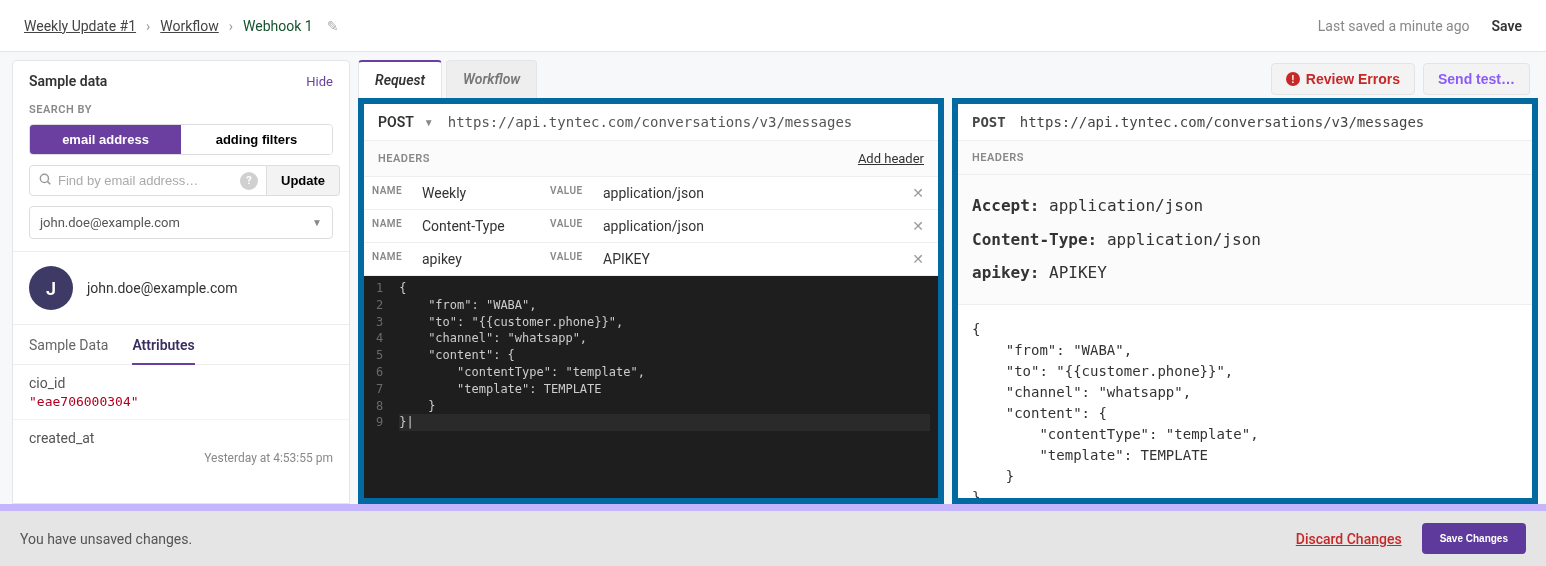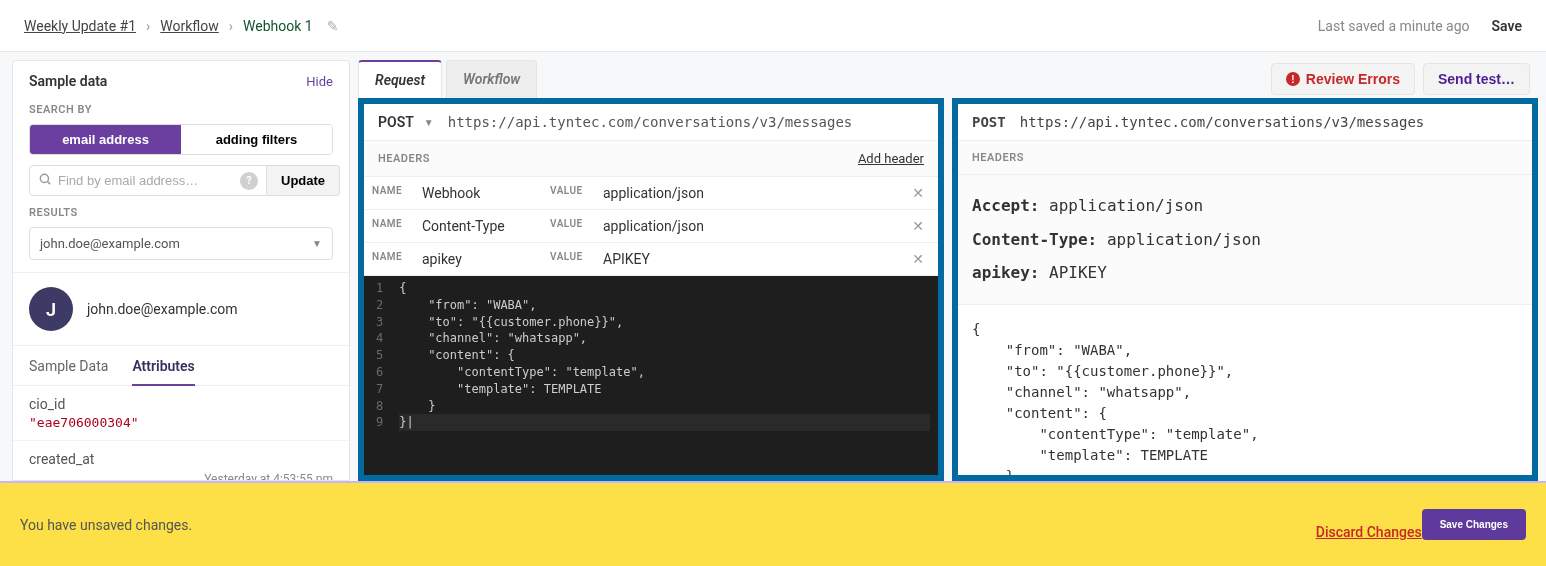--- a/index.html
+++ b/index.html
@@ -214,21 +214,21 @@
     border-top: 2px solid #6b3fa0;
   }
   .action-btns { display: flex; gap: 8px; }
   .btn {
     padding: 7px 14px;
     background: #f3f3f3;
     border: 1px solid #e4e4e4;
     border-radius: 4px;
     font-size: 14px;
     font-weight: 600;
-    color: #4c1d95;
+    color: #8b5cf6;
     cursor: pointer;
     display: inline-flex;
     align-items: center;
     gap: 6px;
   }
   .btn.danger-text { color: #c62828; }
   .err-icon {
     display: inline-flex;
     width: 14px; height: 14px;
     border-radius: 50%;
@@ -358,26 +358,26 @@
     line-height: 1.5;
     color: #333;
     overflow: auto;
     flex: 1;
   }
 
   .footer {
     display: flex;
     justify-content: space-between;
     align-items: center;
-    padding: 26px 20px;
-    border-top: 2px solid #c4b5fd;
-    background: #fde047;
+    padding: 12px 20px;
+    border-top: 7px solid #c4b5fd;
+    background: #e5e5e5;
   }
   .footer-left { color: #555; }
-  .footer-right { display: flex; align-items: flex-end; }
+  .footer-right { display: flex; gap: 20px; align-items: center; }
   .discard { color: #c62828; text-decoration: underline; cursor: pointer; font-weight: 500; }
   .save {
     background: #5d3a9b;
     color: #fff;
     border: none;
     padding: 10px 18px;
     border-radius: 4px;
     font-weight: 600;
     font-size: 10px;
     cursor: pointer;
@@ -420,21 +420,20 @@
             <svg width="14" height="14" viewBox="0 0 24 24" fill="none" stroke="currentColor" stroke-width="2.5">
                 <circle cx="11" cy="11" r="7"></circle>
                 <line x1="21" y1="21" x2="16.5" y2="16.5"></line>
               </svg>
           </span>
           <input type="text" placeholder="Find by email address…" style="">
           <span class="help-icon">?</span>
         </div>
         <button class="search-btn">Update</button>
       </div>
-      <div class="small-label">RESULTS</div>
       <div class="select-wrap">
         <span>john.doe@example.com</span>
         <span style="color:#888;font-size:10px">▼</span>
       </div>
     </div>
     <div class="profile">
       <div class="avatar">J</div>
       <div class="profile-email">john.doe@example.com</div>
     </div>
     <div class="inner-tabs">
@@ -478,21 +477,21 @@
           </div>
           <span class="url">https://api.tyntec.com/conversations/v3/messages</span>
         </div>
         <div class="headers-bar">
           <span class="label">HEADERS</span>
           <span class="add">Add header</span>
         </div>
         <div id="req-headers">
             <div class="header-row">
               <span class="hl">NAME</span>
-              <span class="hn">Webhook</span>
+              <span class="hn">Weekly</span>
               <span class="hl2">VALUE</span>
               <span class="hv">application/json</span>
               <span class="del">✕</span>
             </div>
             <div class="header-row">
               <span class="hl">NAME</span>
               <span class="hn">Content-Type</span>
               <span class="hl2">VALUE</span>
               <span class="hv">application/json</span>
               <span class="del">✕</span>

